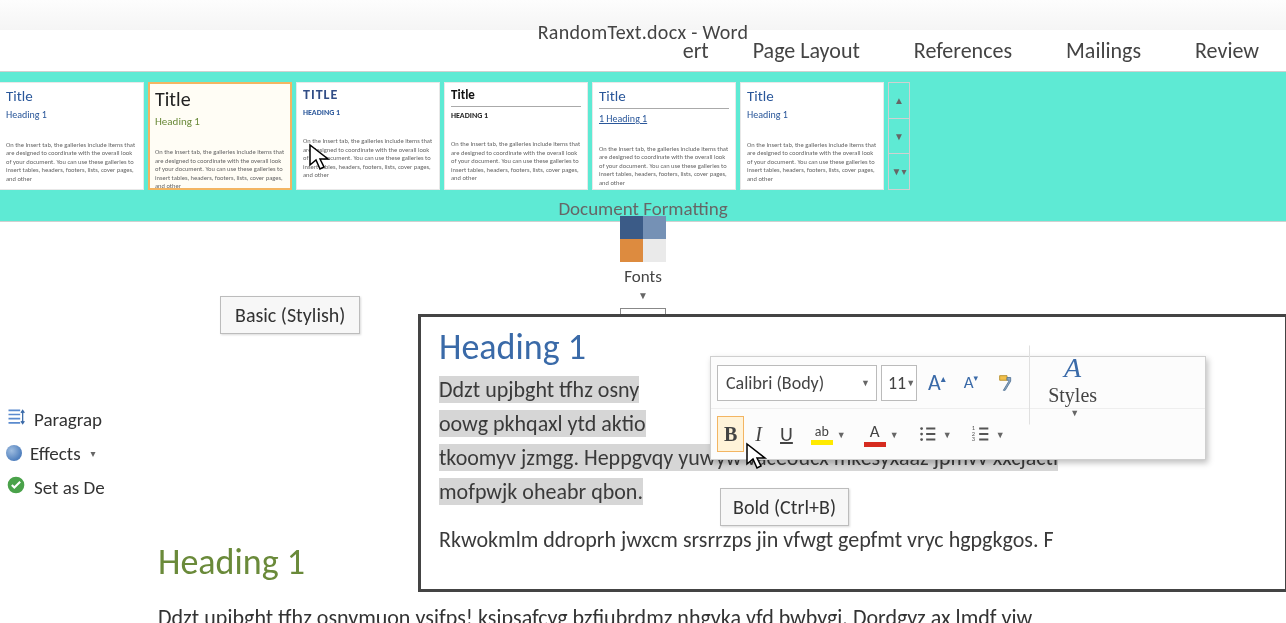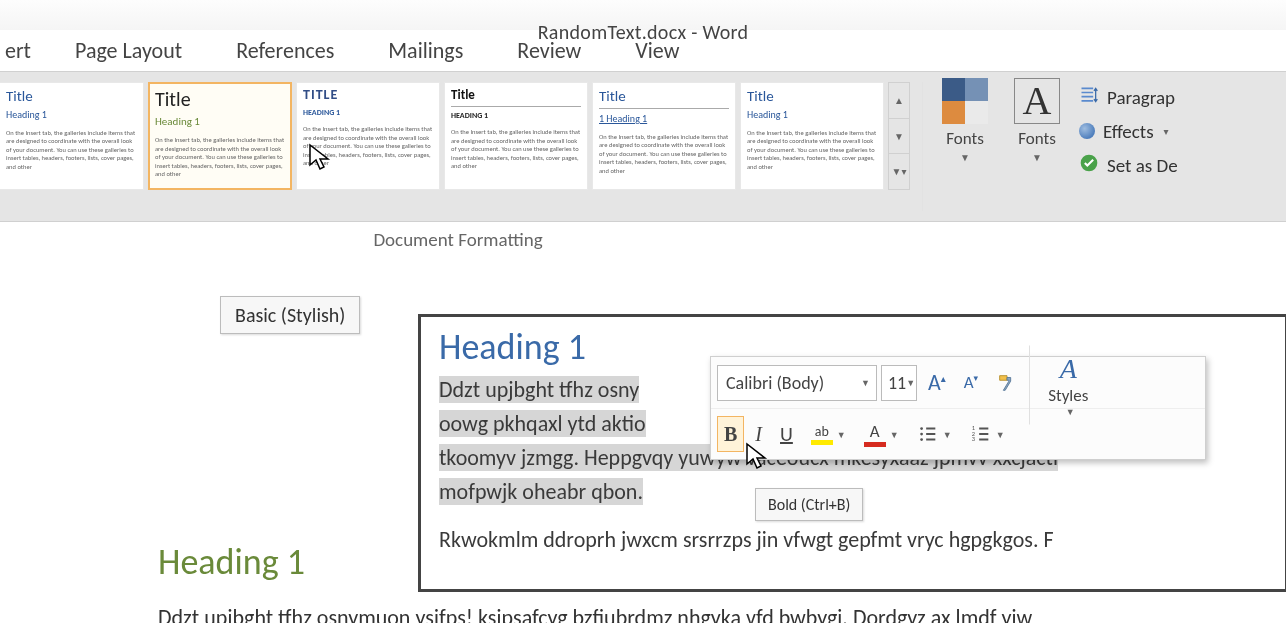--- a/index.html
+++ b/index.html
@@ -1,40 +1,40 @@
 <!DOCTYPE html>
 <html><head>
 <meta charset="utf-8">
 <style>
   * { margin: 0; padding: 0; box-sizing: border-box; font-family: "Segoe UI", Calibri, sans-serif; }
   body { background: #fff; overflow: hidden; width: 1286px; height: 623px; position: relative; }
 
   .titlebar { height: 30px; background: linear-gradient(#fdfdfd,#f5f5f5); text-align: center; font-size: 20px; color: #444; padding-top: 20px; letter-spacing: .3px; }
 
-  .tabs { height: 42px; display: flex; align-items: flex-end; border-bottom: 1px solid #d0d0d0; padding-left: 0; background: #fff; }
+  .tabs { height: 42px; display: flex; align-items: flex-end; border-bottom: 1px solid #d0d0d0; padding-left: 0; background: #fff; justify-content: flex-end; }
   .tab { padding: 8px 26px 8px 26px; font-size: 22px; color: #444; cursor: pointer; border: 1px solid transparent; border-bottom: none; margin-bottom: -1px; }
   .tab.first { padding-left: 4px; padding-right: 16px; }
   .tab.active { color: #2a579a; border-color: #d0d0d0; background: #fff; }
 
-  .ribbon { height: 150px; display: flex; background: #e5e5e5; border-bottom: 1px solid #d0d0d0; position: relative; }
+  .ribbon { height: 150px; display: flex; background: #5eead4; border-bottom: 1px solid #d0d0d0; position: relative; flex-direction: column; }
 
   .theme-gallery { display: flex; align-items: flex-start; padding: 10px 6px 0 0; position: relative; }
   .theme-thumb { width: 144px; height: 108px; border: 1px solid #e8e8e8; margin-right: 4px; padding: 4px 6px; font-size: 9px; line-height: 1.2; color: #333; background: #fff; cursor: pointer; overflow: hidden; position: relative; }
   .theme-thumb.first { margin-left: 0; border-left: none; }
   .theme-thumb.sel { outline: 2px solid #f3b562; outline-offset: -2px; background: #fffdf5; }
   .theme-thumb .t-title { font-size: 15px; color: #2a579a; font-weight: 400; }
   .theme-thumb .t-title.black { color: #222; font-size: 20px; }
   .theme-thumb .t-title.caps  { text-transform: uppercase; color: #314d86; font-weight: 700; font-size: 14px; letter-spacing: 1px; }
   .theme-thumb .t-title.boldblack { color:#111; font-size: 13px; font-weight:700;}
   .theme-thumb .t-h1  { font-size: 10px; color: #2a579a; margin-top: 4px;}
   .theme-thumb .t-h1.green { color: #6a8a3a; font-size: 11px;}
   .theme-thumb .t-h1.under { text-decoration: underline; color:#2a579a;}
   .theme-thumb .t-h1.darkcaps { color:#222; text-transform: uppercase; font-size:8px; font-weight:700;}
   .theme-thumb .t-h1.smallcaps { color:#2a579a; text-transform: uppercase; font-size:8px; font-weight:700;}
-  .theme-thumb .body { font-size: 6.5px; color: #666; line-height: 1.3; margin-top: 8px;}
+  .theme-thumb .body { font-size: 6.5px; color: #666; line-height: 1.3; margin-top: 20px;}
   .theme-thumb .hr { border-top:1px solid #aaa; margin: 3px 0;}
   .gallery-spin { width: 22px; display:flex; flex-direction:column; border:1px solid #d0d0d0; height:108px; margin-top:0;}
   .gallery-spin div { flex:1; display:flex; align-items:center; justify-content:center; font-size:10px; color:#666; cursor:pointer;}
   .gallery-spin div + div { border-top:1px solid #d0d0d0; }
 
   .sep { width:1px; background:#e2e2e2; margin:10px 6px;}
 
   .ribbon-btn { display:flex; flex-direction:column; align-items:center; justify-content:flex-start; padding:6px 8px 0 8px; font-size:17px; color:#444; cursor:pointer; min-width:72px; }
   .ribbon-btn .glyph { width:46px; height:46px; margin-bottom:4px; display:flex; align-items:center; justify-content:center; }
   .ribbon-btn .tri { font-size:10px; color:#666; margin-top:2px;}
@@ -68,41 +68,40 @@
 
   .mini-toolbar { position:absolute; left:710px; top:356px; width:496px; height:104px; background:#fcfcfc; border:1px solid #cfcfcf; box-shadow:2px 3px 6px rgba(0,0,0,.25); z-index:20; display:flex; flex-direction:column;}
   .mini-row { display:flex; align-items:center; height:50%; padding:0 6px; gap:4px;}
   .mini-row + .mini-row { border-top:1px solid #eee;}
   .mini-ctl { height:36px; display:flex; align-items:center; justify-content:center; border:1px solid transparent; padding:0 6px; cursor:pointer; color:#444; font-size:20px; position:relative;}
   .mini-ctl.hover { border-color:#f3b562; background:#fff3d9;}
   .mini-ctl .dd { font-size:9px; color:#666; margin-left:4px;}
   .mini-font { width:160px; justify-content:flex-start; border:1px solid #bbb; background:#fff; font-size:18px; padding-left:8px;}
   .mini-size { width:36px; justify-content:flex-start; border:1px solid #bbb; background:#fff; font-size:18px; padding-left:6px;}
   .mini-ctl svg { width:22px; height:22px;}
-  .mini-styles { font-size:17px; padding:0 10px;}
-
-  .bold-tip { position:absolute; left:755px; top:488px; border:1px solid #bcbcbc; background:#f7f7f7; padding:6px 12px; font-size:16px; color:#333; box-shadow:1px 1px 2px rgba(0,0,0,.15); z-index:25;}
+  .mini-styles { font-size:20px; padding:0 10px;font-family:Liberation Serif, serif;}
+
+  .bold-tip { position:absolute; left:720px; top:488px; border:1px solid #bcbcbc; background:#f7f7f7; padding:6px 12px; font-size:20px; color:#333; box-shadow:1px 1px 2px rgba(0,0,0,.15); z-index:25;}
 
   .cursor { position:absolute; width:24px; height:30px; z-index:30; pointer-events:none;}
 
 </style>
 </head>
 <body>
 
 <div class="titlebar">
   <span>RandomText.docx - Word</span>
 </div>
 
 <div class="tabs">
   <div class="tab first">ert</div>
   <div class="tab">Page Layout</div>
   <div class="tab">References</div>
   <div class="tab">Mailings</div>
   <div class="tab">Review</div>
-  <div class="tab">View</div>
 </div>
 
 <div class="ribbon">
 
   <div class="theme-gallery" style="position:relative;">
     <div class="theme-thumb first">
         <div class="t-title ">Title</div>
         <div class="t-h1 ">Heading 1</div>
         <div class="body">On the Insert tab, the galleries include items that are designed to coordinate with the overall look of your document. You can use these galleries to insert tables, headers, footers, lists, cover pages, and other</div>
       </div>

